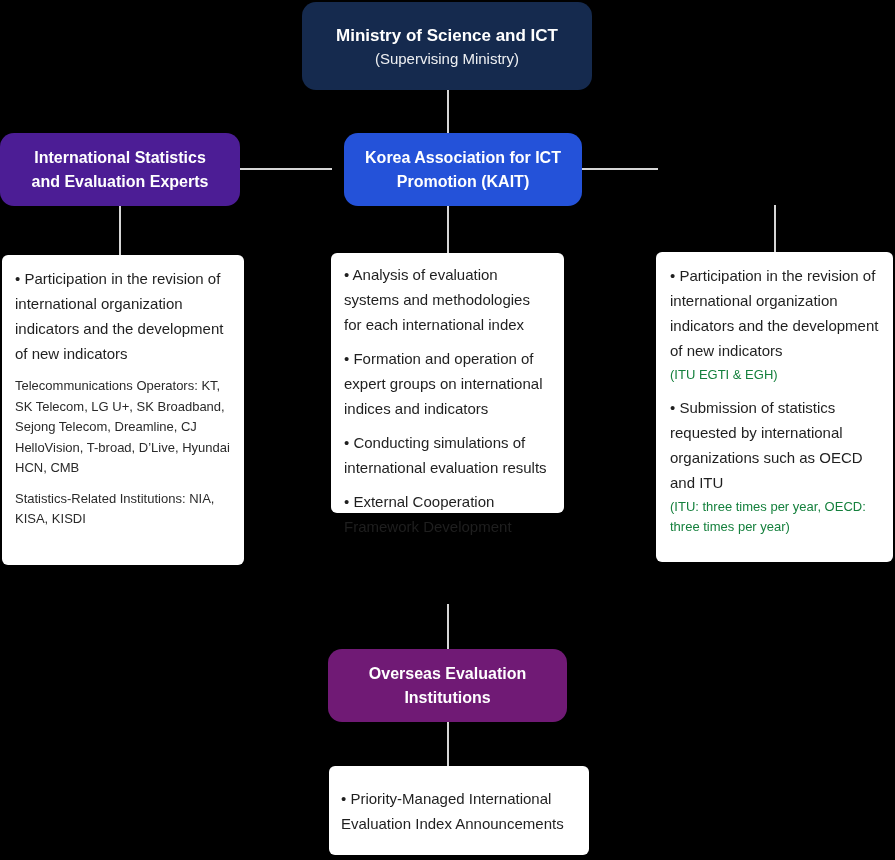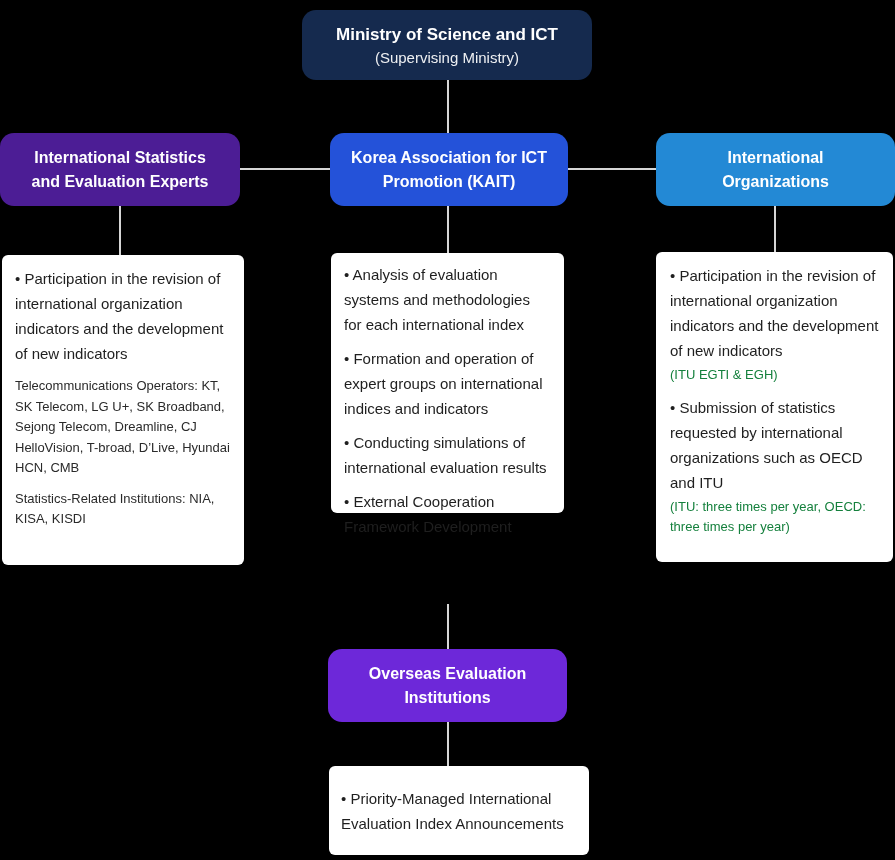--- a/index.html
+++ b/index.html
@@ -10,27 +10,27 @@
   
   .line{position:absolute;background:#d6d6d6;}
   .vline{width:2px;}
   .hline{height:2px;}
 
   
   .node{position:absolute;box-sizing:border-box;border-radius:14px;
         display:flex;flex-direction:column;align-items:center;justify-content:center;
         text-align:center;color:#fff;}
   .node-label{font-weight:bold;font-size:16px;line-height:24px;}
-  #ministry{left:302px;top:2px;width:290px;height:70px;background:#152a4e;padding:0 18px;margin-top:8px;}
+  #ministry{left:302px;top:2px;width:290px;height:88px;background:#152a4e;padding:0 18px;}
   #ministry .node-title{font-weight:bold;font-size:17px;line-height:25px;}
   #ministry .node-sub{font-size:15px;line-height:22px;color:rgba(255,255,255,.93);font-weight:normal;}
   #experts{left:0px;top:133px;width:240px;height:73px;background:#4c1d95;padding:0 24px;}
-  #kait{left:330px;top:133px;width:238px;height:73px;background:#2452d9;padding:0 14px;}
+  #kait{left:344px;top:133px;width:238px;height:73px;background:#2452d9;padding:0 14px;}
   #organizations{left:656px;top:133px;width:239px;height:73px;background:#2389d5;padding:0 26px;}
-  #overseas{left:328px;top:649px;width:239px;height:73px;background:#6d28d9;padding:0 26px;}
+  #overseas{left:328px;top:649px;width:239px;height:73px;background:#701a75;padding:0 26px;}
 
   
   .card{position:absolute;box-sizing:border-box;background:#fff;border-radius:6px;
         color:#222;text-align:left;}
   #card-experts{left:2px;top:255px;width:242px;height:310px;padding:11px 13px;}
   #card-kait{left:331px;top:253px;width:233px;height:260px;padding:9px 13px;}
   #card-organizations{left:656px;top:252px;width:237px;height:310px;padding:11px 14px;}
   #card-announcement{left:329px;top:766px;width:260px;height:89px;padding:4px 12px;
         display:flex;flex-direction:column;justify-content:center;}
 
@@ -57,23 +57,20 @@
     <div class="node-title">Ministry of Science and ICT</div>
     <div class="node-sub">(Supervising Ministry)</div>
   </div>
 
   <div class="node" id="experts">
     <div class="node-label">International Statistics and Evaluation Experts</div>
   </div>
   <div class="node" id="kait">
     <div class="node-label">Korea Association for ICT Promotion (KAIT)</div>
   </div>
-  <div class="node" id="organizations">
-    <div class="node-label">International Organizations</div>
-  </div>
 
   <div class="card" id="card-experts">
       <div class="para bullet">• Participation in the revision of international organization indicators and the development of new indicators</div>
       <div class="para note">Telecommunications Operators: KT, SK Telecom, LG U+, SK Broadband, Sejong Telecom, Dreamline, CJ HelloVision, T-broad, D’Live, Hyundai HCN, CMB</div>
       <div class="para note">Statistics-Related Institutions: NIA, KISA, KISDI</div>
     </div>
   <div class="card" id="card-kait">
       <div class="para bullet">• Analysis of evaluation systems and methodologies for each international index</div>
       <div class="para bullet">• Formation and operation of expert groups on international indices and indicators</div>
       <div class="para bullet">• Conducting simulations of international evaluation results</div>

